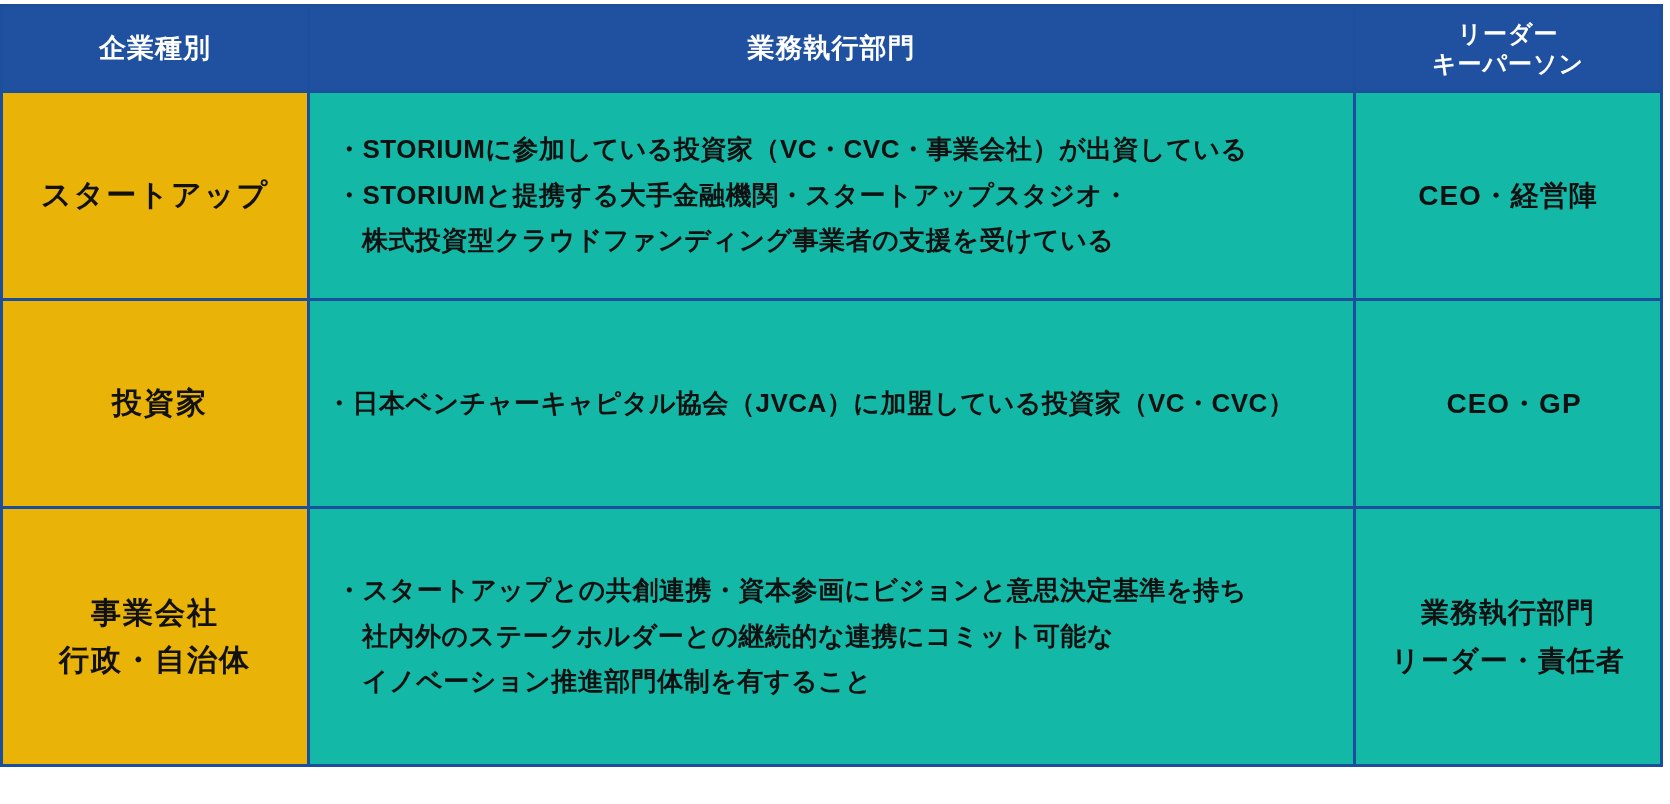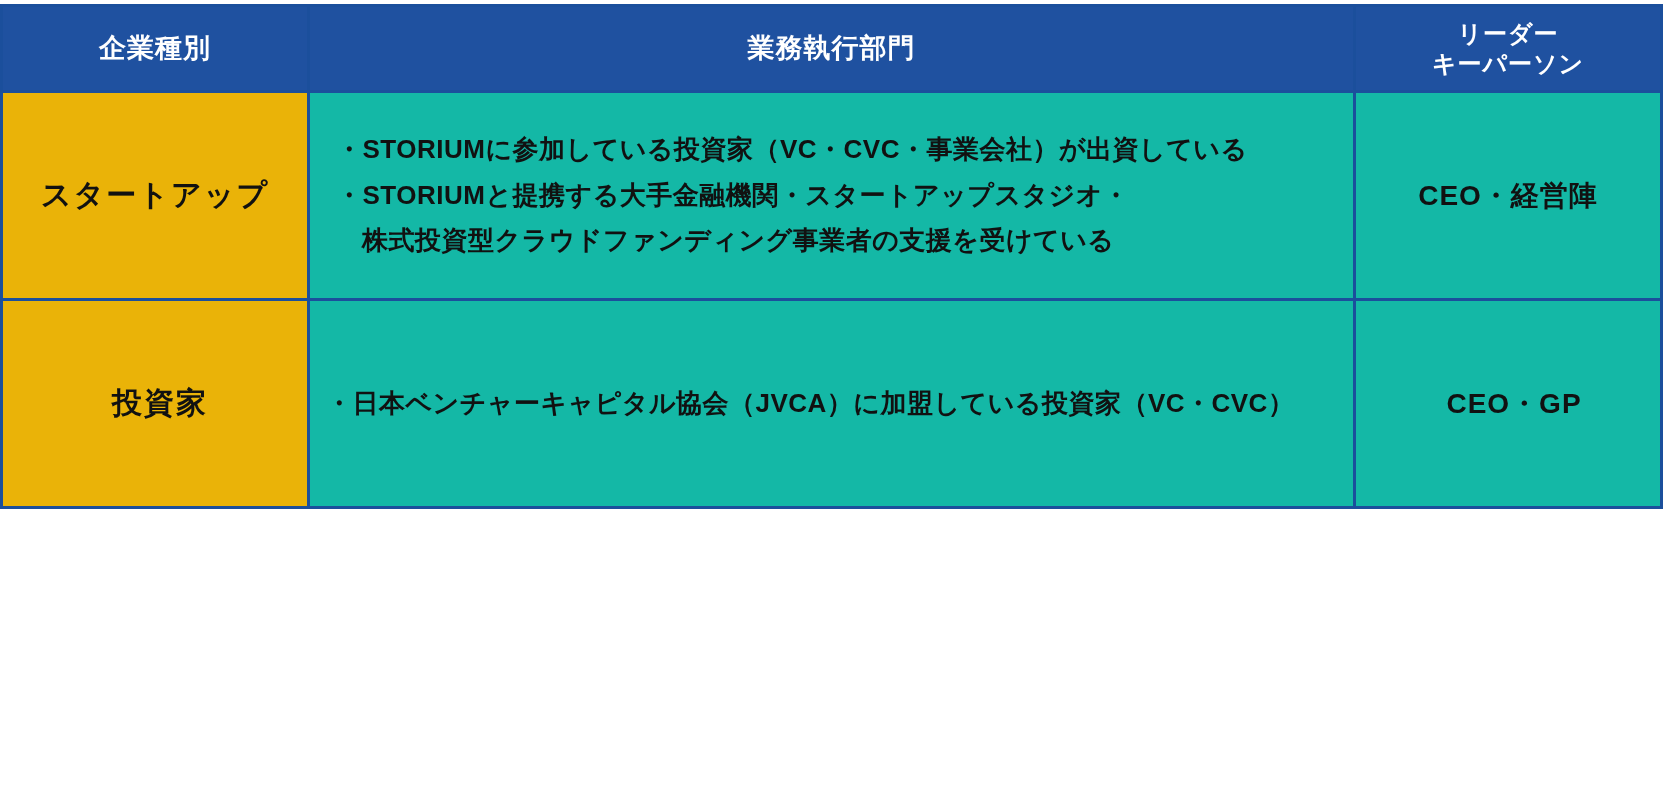--- a/index.html
+++ b/index.html
@@ -136,15 +136,30 @@
         <td class="type-cell">
           <span class="line">投資家</span>
         </td>
         <td class="criteria-cell">
           <span class="line">・日本ベンチャーキャピタル協会（JVCA）に加盟している投資家（VC・CVC）</span>
         </td>
         <td class="key-cell">
           <span class="line">CEO・GP</span>
         </td>
       </tr>
+      <tr class="row-corporate">
+        <td class="type-cell">
+          <span class="line">事業会社</span>
+          <span class="line">行政・自治体</span>
+        </td>
+        <td class="criteria-cell">
+          <span class="line">・スタートアップとの共創連携・資本参画にビジョンと意思決定基準を持ち</span>
+          <span class="line indent">社内外のステークホルダーとの継続的な連携にコミット可能な</span>
+          <span class="line indent">イノベーション推進部門体制を有すること</span>
+        </td>
+        <td class="key-cell">
+          <span class="line">業務執行部門</span>
+          <span class="line">リーダー・責任者</span>
+        </td>
+      </tr>
     </tbody>
   </table>
 </div>
 
 </body></html>

